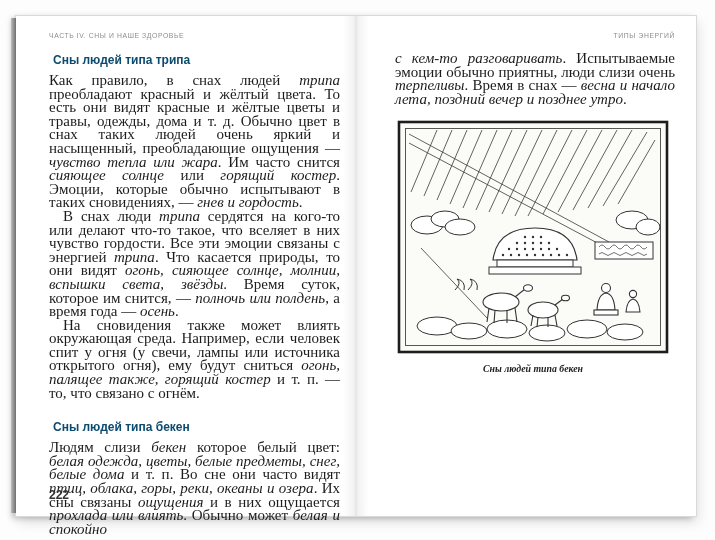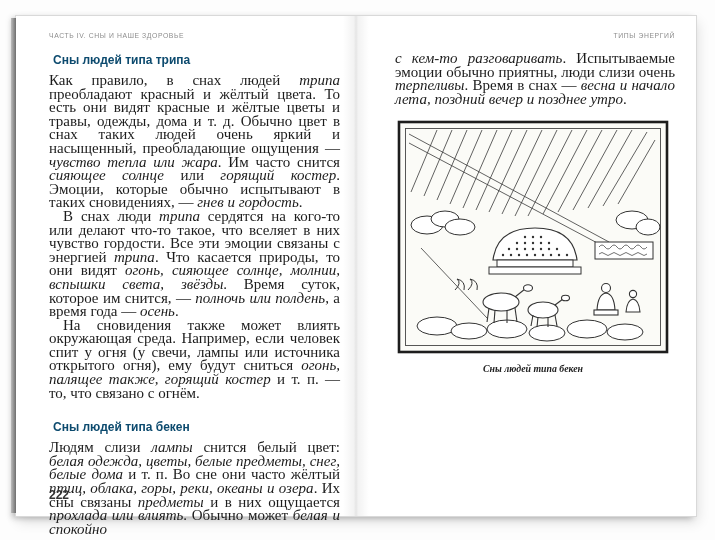--- a/index.html
+++ b/index.html
@@ -72,21 +72,21 @@
       <div class="running-header">ЧАСТЬ IV. СНЫ И НАШЕ ЗДОРОВЬЕ</div>
 
       <h2 class="section-heading">Сны людей типа трипа</h2>
 
       <p><span>Как правило, в снах людей </span><i>трипа</i><span> преобладают красный и жёлтый цвета. То есть они видят красные и жёлтые цветы и травы, одежды, дома и т. д. Обычно цвет в снах таких людей очень яркий и насыщенный, преобладающие ощущения — </span><i>чувство тепла или жара</i><span>. Им часто снится </span><i>сияющее солнце</i><span> или </span><i>горящий костер</i><span>. Эмоции, которые обычно испытывают в таких сновидениях, — </span><i>гнев и гордость</i><span>.</span></p>
       <p class="indent"><span>В снах люди </span><i>трипа</i><span> сердятся на кого-то или делают что-то такое, что вселяет в них чувство гордости. Все эти эмоции связаны с энергией </span><i>трипа</i><span>. Что касается природы, то они видят </span><i>огонь, сияющее солнце, молнии, вспышки света, звёзды</i><span>. Время суток, которое им снится, — </span><i>полночь или полдень</i><span>, а время года — </span><i>осень</i><span>.</span></p>
       <p class="indent"><span>На сновидения также может влиять окружающая среда. Например, если человек спит у огня (у свечи, лампы или источника открытого огня), ему будут сниться </span><i>огонь, палящее также, горящий костер</i><span> и т. п. — то, что связано с огнём.</span></p>
 
       <h2 class="section-heading second">Сны людей типа бекен</h2>
 
-      <p><span>Людям слизи </span><i>лампы</i><span> снится белый цвет: </span><i>белая одежда, цветы, белые предметы, снег, белые дома</i><span> и т. п. Во сне они часто жёлтый </span><i>птиц, облака, горы, реки, океаны и озера</i><span>. Их сны связаны </span><i>предметы</i><span> и в них ощущается </span><i>прохлада или влиять</i><span>. Обычно может </span><i>белая и спокойно</i></p>
+      <p><span>Людям слизи </span><i>бекен</i><span> которое белый цвет: </span><i>белая одежда, цветы, белые предметы, снег, белые дома</i><span> и т. п. Во сне они часто видят </span><i>птиц, облака, горы, реки, океаны и озера</i><span>. Их сны связаны </span><i>ощущения</i><span> и в них ощущается </span><i>прохлада или влиять</i><span>. Обычно может </span><i>белая и спокойно</i></p>
     </div>
 
     <div class="page-number">222</div>
 
     <div class="col col-right">
       <div class="running-header right">ТИПЫ ЭНЕРГИЙ</div>
 
       <p class="continuation"><i>с кем-то разговаривать</i><span>. Испытываемые эмоции обычно приятны, люди слизи очень </span><i>терпеливы</i><span>. Время в снах — </span><i>весна и начало лета, поздний вечер и позднее утро</i><span>.</span></p>
 
       <figure class="plate">

